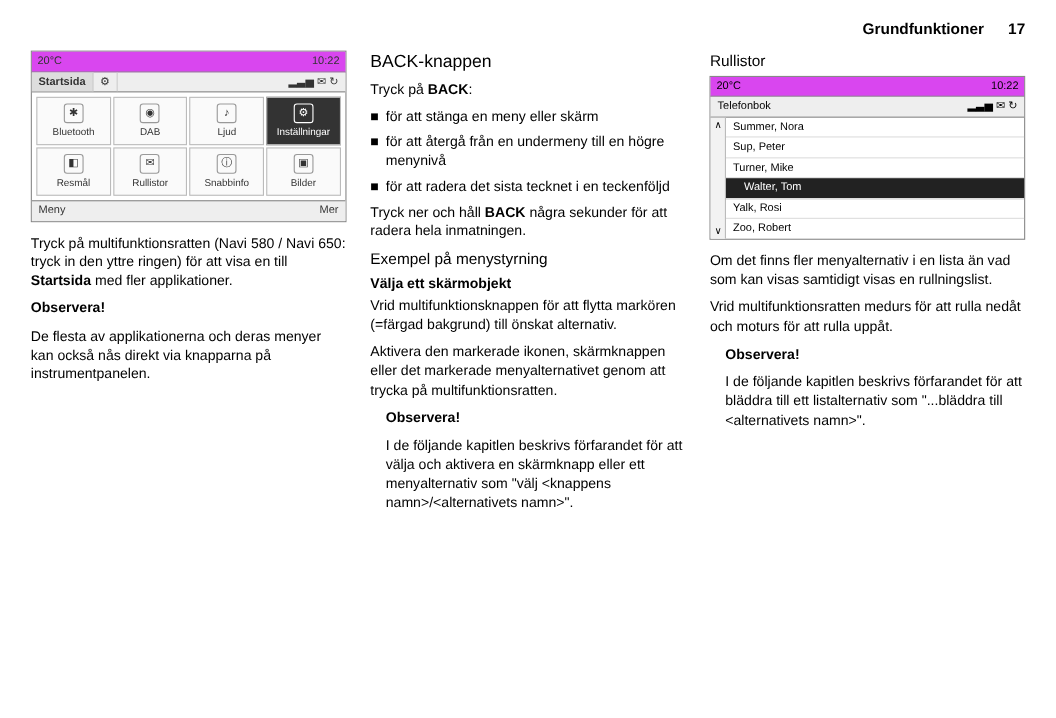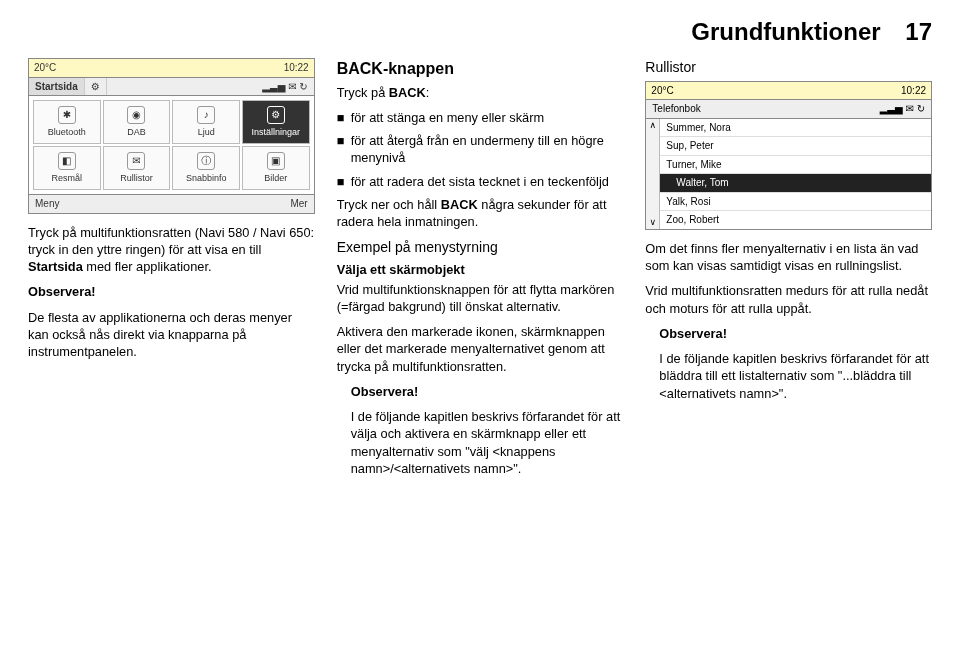--- a/index.html
+++ b/index.html
@@ -7,51 +7,51 @@
     width: 960px;
     height: 653px;
     font-family: Arial, Helvetica, sans-serif;
     background: #fff;
     color: #000;
     padding: 18px 28px;
     position: relative;
   }
   .page-header {
     text-align: right;
-    font-size: 24px;
+    font-size: 14px;
     font-weight: bold;
     margin-bottom: 12px;
   }
   .page-header .num { margin-left: 18px; }
   .columns {
     display: flex;
     gap: 22px;
   }
   .col { flex: 1 1 0; font-size: 12.8px; line-height: 1.35; }
   .col p { margin-bottom: 8px; }
-  .h2 { font-size: 16px; font-weight: bold; margin-bottom: 4px; }
+  .h2 { font-size: 16px; font-weight: normal; margin-bottom: 4px; }
   .h3 { font-size: 14px; font-weight: normal; margin-bottom: 4px; margin-top:6px;}
   .h4 { font-size: 12.8px; font-weight: bold; margin-bottom: 2px; }
   .bullet { display:flex; gap:6px; margin-bottom:6px; }
   .bullet .mk { width:8px; flex:0 0 8px; }
   .indent { margin-left: 14px; margin-bottom:6px; }
 
   
   .device-screen {
     border: 1px solid #888;
     background: #fff;
     margin-bottom: 10px;
     font-size: 10px;
     color: #333;
   }
   .statusbar {
     display:flex; justify-content:space-between;
     border-bottom:1px solid #888;
     padding:2px 5px;
-    background:#fef9c3;
+    background:#d946ef;
   }
   .tabbar {
     display:flex;
     border-bottom:1px solid #888;
     background:#eee;
   }
   .tabbar .tab { padding:2px 6px; border-right:1px solid #ccc; }
   .tabbar .tab:first-child { background:#ddd; font-weight:bold; }
   .tabbar .icons { margin-left:auto; display:flex; gap:6px; padding:2px 6px; }
   .grid {

